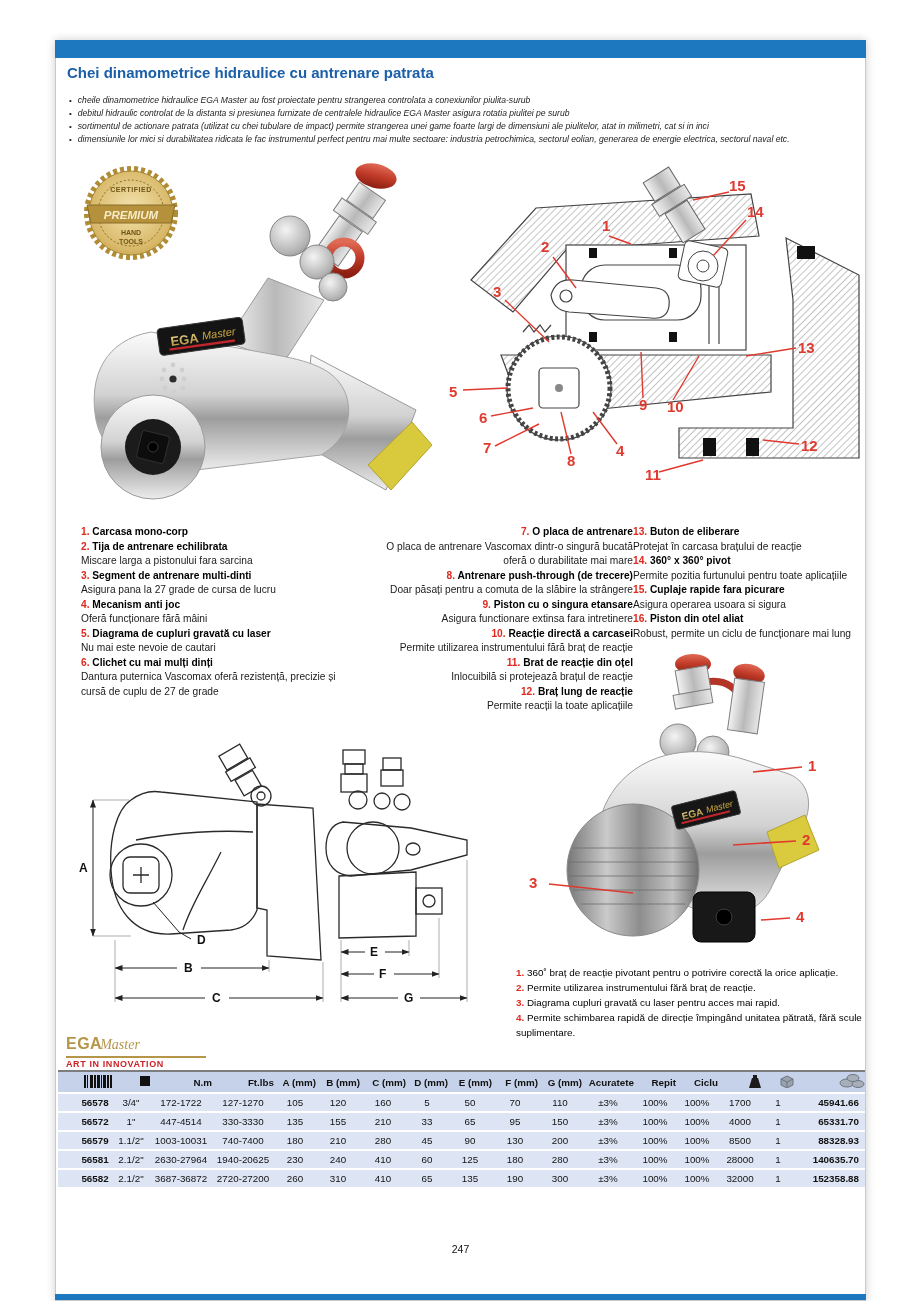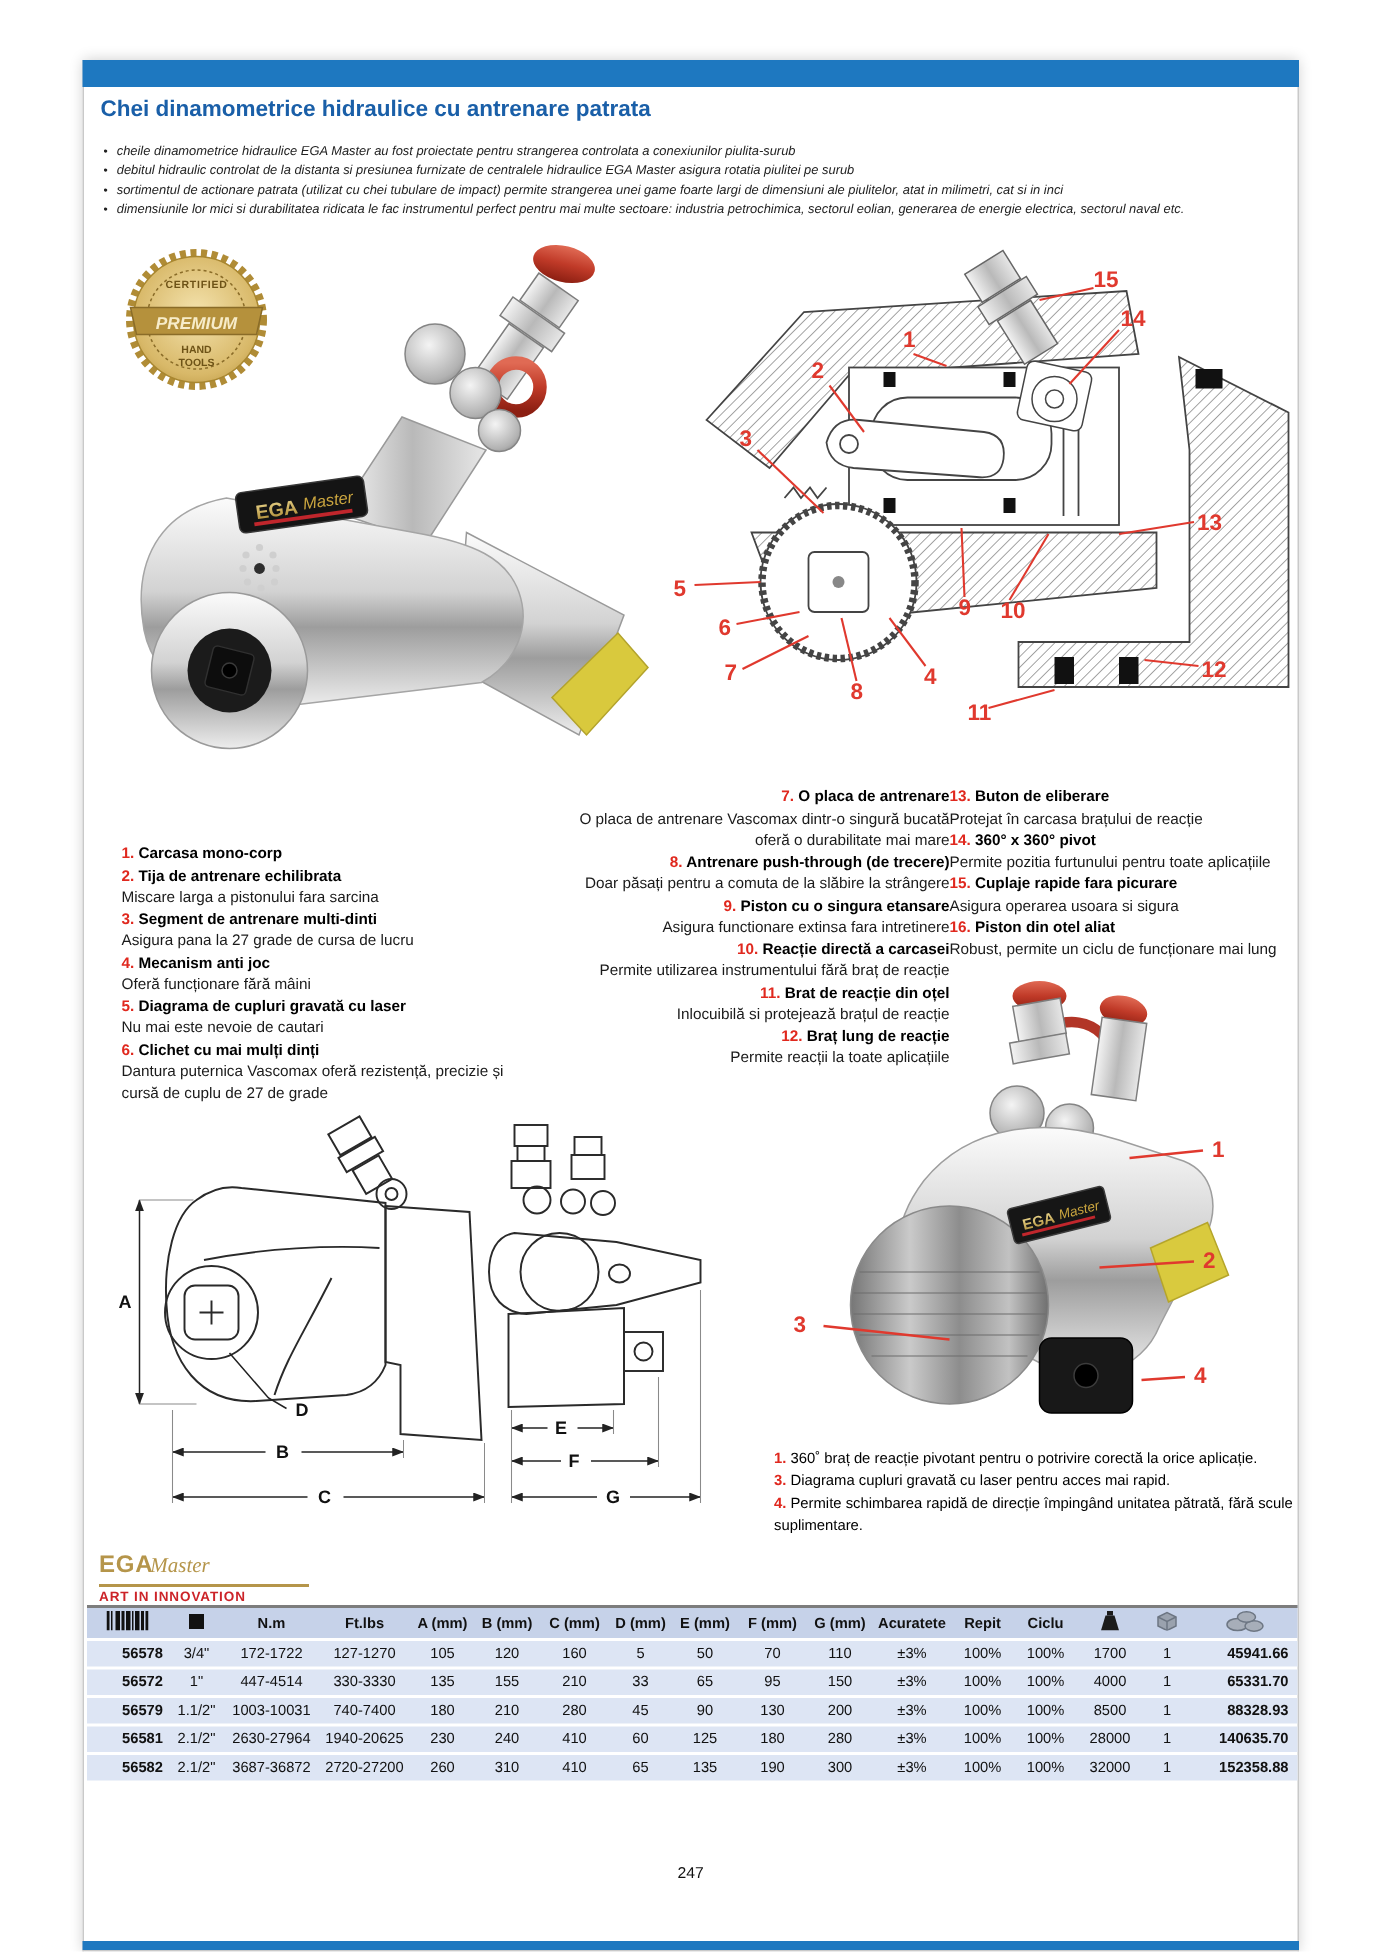--- a/index.html
+++ b/index.html
@@ -8,35 +8,35 @@
   .topbar{position:absolute;left:-1px;top:0;width:811px;height:18px;background:#1e78c0;}
   .bottombar{position:absolute;left:-1px;bottom:0;width:811px;height:6px;background:#1e78c0;}
   .title{position:absolute;left:11px;top:24px;font-size:15px;font-weight:bold;color:#1a5fa8;}
   .bullets{position:absolute;left:13px;top:54px;width:785px;}
   .bullet{display:flex;gap:6px;font-size:8.6px;font-style:italic;color:#222;line-height:13px;}
   .bullet .dot{font-style:normal;font-size:8px;}
   svg text{font-family:"Liberation Sans",sans-serif;}
   .callout{font-size:15px;font-weight:bold;fill:#e0392e;}
   .dimlabel{font-size:12px;font-weight:bold;fill:#111;}
   .fcol{position:absolute;top:485px;font-size:10.2px;line-height:14.5px;color:#111;}
-  #feat-col1{left:25px;width:276px;margin-top:38px;}
+  #feat-col1{left:25px;width:276px;}
   #feat-col2{left:305px;width:272px;text-align:right;}
   #feat-col3{left:577px;width:230px;}
   .fnum{color:#e0281e;font-weight:bold;}
   .ftitle{font-weight:bold;color:#000;}
   .fdesc{color:#1a1a1a;}
   .benefits{position:absolute;left:460px;top:925px;width:352px;font-size:9.9px;line-height:15px;color:#111;}
   .bitem .btext{color:#000;}
   .logo{position:absolute;left:10px;top:995px;width:140px;}
   .logo-row{border-bottom:2px solid #b5954a;padding-bottom:3px;white-space:nowrap;}
   .logo-ega{font-size:16px;font-weight:bold;color:#b5954a;letter-spacing:.5px;}
   .logo-master{font-family:"Liberation Serif",serif;font-style:italic;font-size:14px;color:#b5954a;margin-left:-2px;}
   .logo-tag{font-size:9px;font-weight:bold;color:#cc2328;letter-spacing:.6px;margin-top:1px;}
   .spec-table{position:absolute;left:2px;top:1028px;width:807px;border-collapse:separate;border-spacing:0 2px;table-layout:fixed;}
-  .spec-table th{background:#c6d2e9;font-size:9.8px;font-weight:bold;color:#111;height:20px;padding:0;text-align:center;border-top:2px solid #7d7d7d;}
+  .spec-table th{background:#c6d2e9;font-size:9.8px;font-weight:bold;color:#111;height:20px;padding:0;text-align:right;border-top:2px solid #7d7d7d;}
   .spec-table td{background:#dde5f4;font-size:9.8px;color:#111;height:15px;padding:1px 0;text-align:center;white-space:nowrap;}
   .spec-table td.c-code{font-weight:bold;padding-left:20px;}
   .spec-table td.c-price{font-weight:bold;text-align:right;padding-right:6px;}
   .pagenum{position:absolute;left:0;top:1203px;width:100%;text-align:center;font-size:10.5px;color:#111;}
   .absimg{position:absolute;}
 </style>
 </head>
 <body>
 
 <div class="page">
@@ -388,20 +388,21 @@
     <g>
       <text class="callout" font-size="17" x="287" y="119">1</text>
       <text class="callout" font-size="17" x="281" y="193">2</text>
       <text class="callout" font-size="17" x="8" y="236">3</text>
       <text class="callout" font-size="17" x="275" y="270">4</text>
     </g>
   </svg>
 
   <div class="benefits" id="benefits">
       <div class="bitem"><span class="fnum">1. </span><span class="btext">360˚ braț de reacție pivotant pentru o potrivire corectă la orice aplicație.</span></div>
+      <div class="bitem"><span class="fnum">2. </span><span class="btext">Permite utilizarea instrumentului fără braț de reacție.</span></div>
       <div class="bitem"><span class="fnum">3. </span><span class="btext">Diagrama cupluri gravată cu laser pentru acces mai rapid.</span></div>
       <div class="bitem"><span class="fnum">4. </span><span class="btext">Permite schimbarea rapidă de direcție împingând unitatea pătrată, fără scule suplimentare.</span></div>
     </div>
 
   <div class="logo">
     <div class="logo-row"><span class="logo-ega">EGA</span><span class="logo-master">Master</span></div>
     <div class="logo-tag">ART IN INNOVATION</div>
   </div>
 
   <table class="spec-table">

